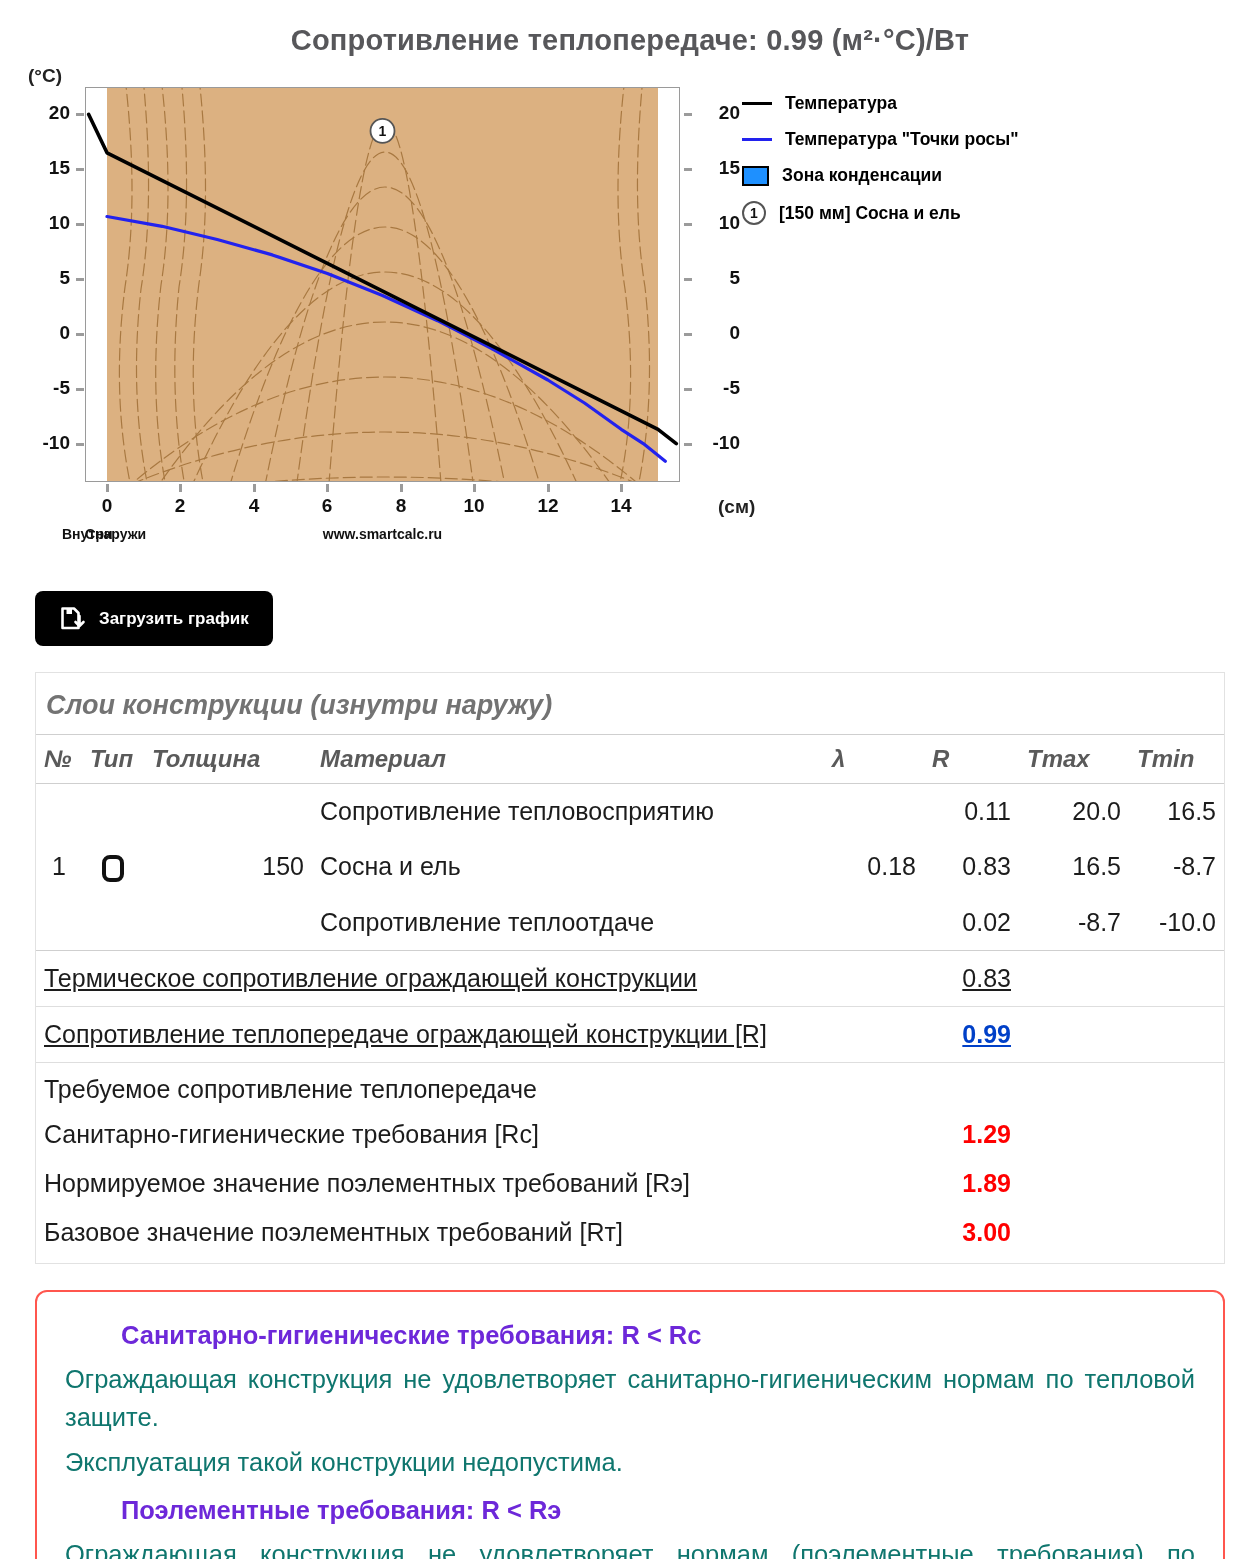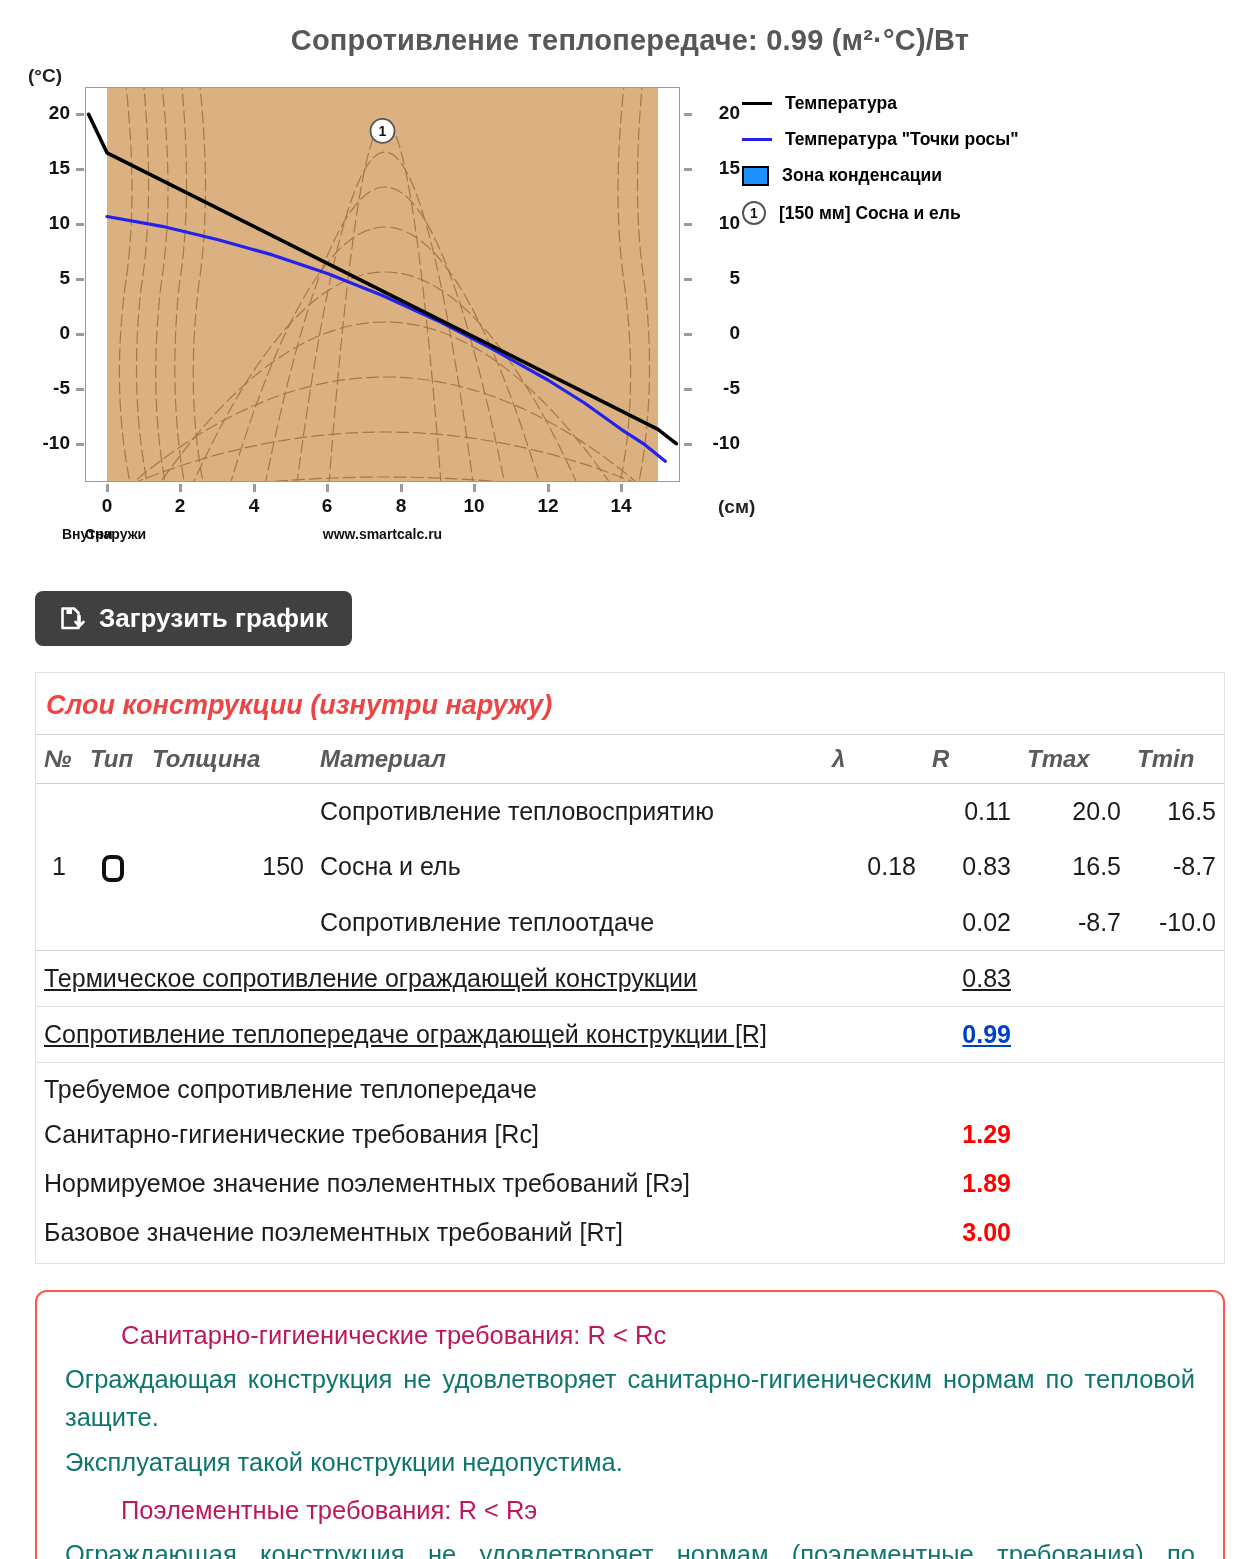--- a/index.html
+++ b/index.html
@@ -43,31 +43,31 @@
   .sw-circle{
     width:24px; height:24px; border-radius:50%; border:2px solid #555;
     display:flex; align-items:center; justify-content:center;
     font-size:14px; font-weight:bold; color:#111; background:#fff;
   }
   .legend-label{ margin-left:13px; font-size:17.5px; font-weight:bold; color:#000; }
   
   .dl-button{
     display:flex; align-items:center; gap:13px;
     margin:26px 0 26px 35px;
-    background:#404040; color:#fff;
+    background:#000000; color:#fff;
     border:none; border-radius:8px;
     height:55px; padding:0 24px;
-    font-family:inherit; font-size:26px; font-weight:bold;
+    font-family:inherit; font-size:17px; font-weight:bold;
     cursor:pointer;
   }
   
   .panel{ margin:0 35px; border:1px solid #e2e2e2; background:#fff; }
   .section-title{
     padding:17px 10px 13px 10px;
-    font-size:27px; font-weight:bold; font-style:italic; color:#ef4444;
+    font-size:27px; font-weight:bold; font-style:italic; color:#737373;
   }
   table.layers{ width:100%; border-collapse:collapse; font-size:25px; color:#1c1c1c; }
   table.layers th{
     font-size:24px; font-weight:bold; font-style:italic; color:#5a5a5a;
     padding:10px 8px; border-top:1px solid #cfcfcf; border-bottom:1px solid #cfcfcf;
     text-align:left;
   }
   table.layers td{ padding:13px 8px; }
   .col-num{ width:46px; } .col-type{ width:62px; } .col-thick{ width:168px; }
   .col-lambda{ width:100px; } .col-r{ width:95px; } .col-tmax{ width:110px; } .col-tmin{ width:95px; }
@@ -84,21 +84,21 @@
   tr.req.last-row td{ padding-bottom:16px; }
   .val-blue{ color:#0040c8; font-weight:bold; }
   .val-red{ color:#ff0000; font-weight:bold; }
   
   .alert{
     margin:26px 35px 0 35px;
     border:2px solid #ff564e; border-radius:12px;
     padding:14px 28px 20px 28px;
   }
   .alert p{ font-size:25.5px; line-height:1.5; margin:6px 0; text-align:justify; color:#0f766e; }
-  .alert p.alert-head{ color:#be185d; font-weight:normal; text-indent:56px; text-align:left; margin-top:10px; }
+  .alert p.alert-head{ color:#6d28d9; font-weight:bold; text-indent:56px; text-align:left; margin-top:10px; }
 </style>
 </head>
 <body>
 
 <h1 class="page-title">Сопротивление теплопередаче: 0.99 (м²·°С)/Вт</h1>
 
 <div class="chart-wrap">
   <span class="axis-unit yunit">(°C)</span>
 
   <svg class="plot-svg" width="595" height="395" viewBox="0 0 595 395">

